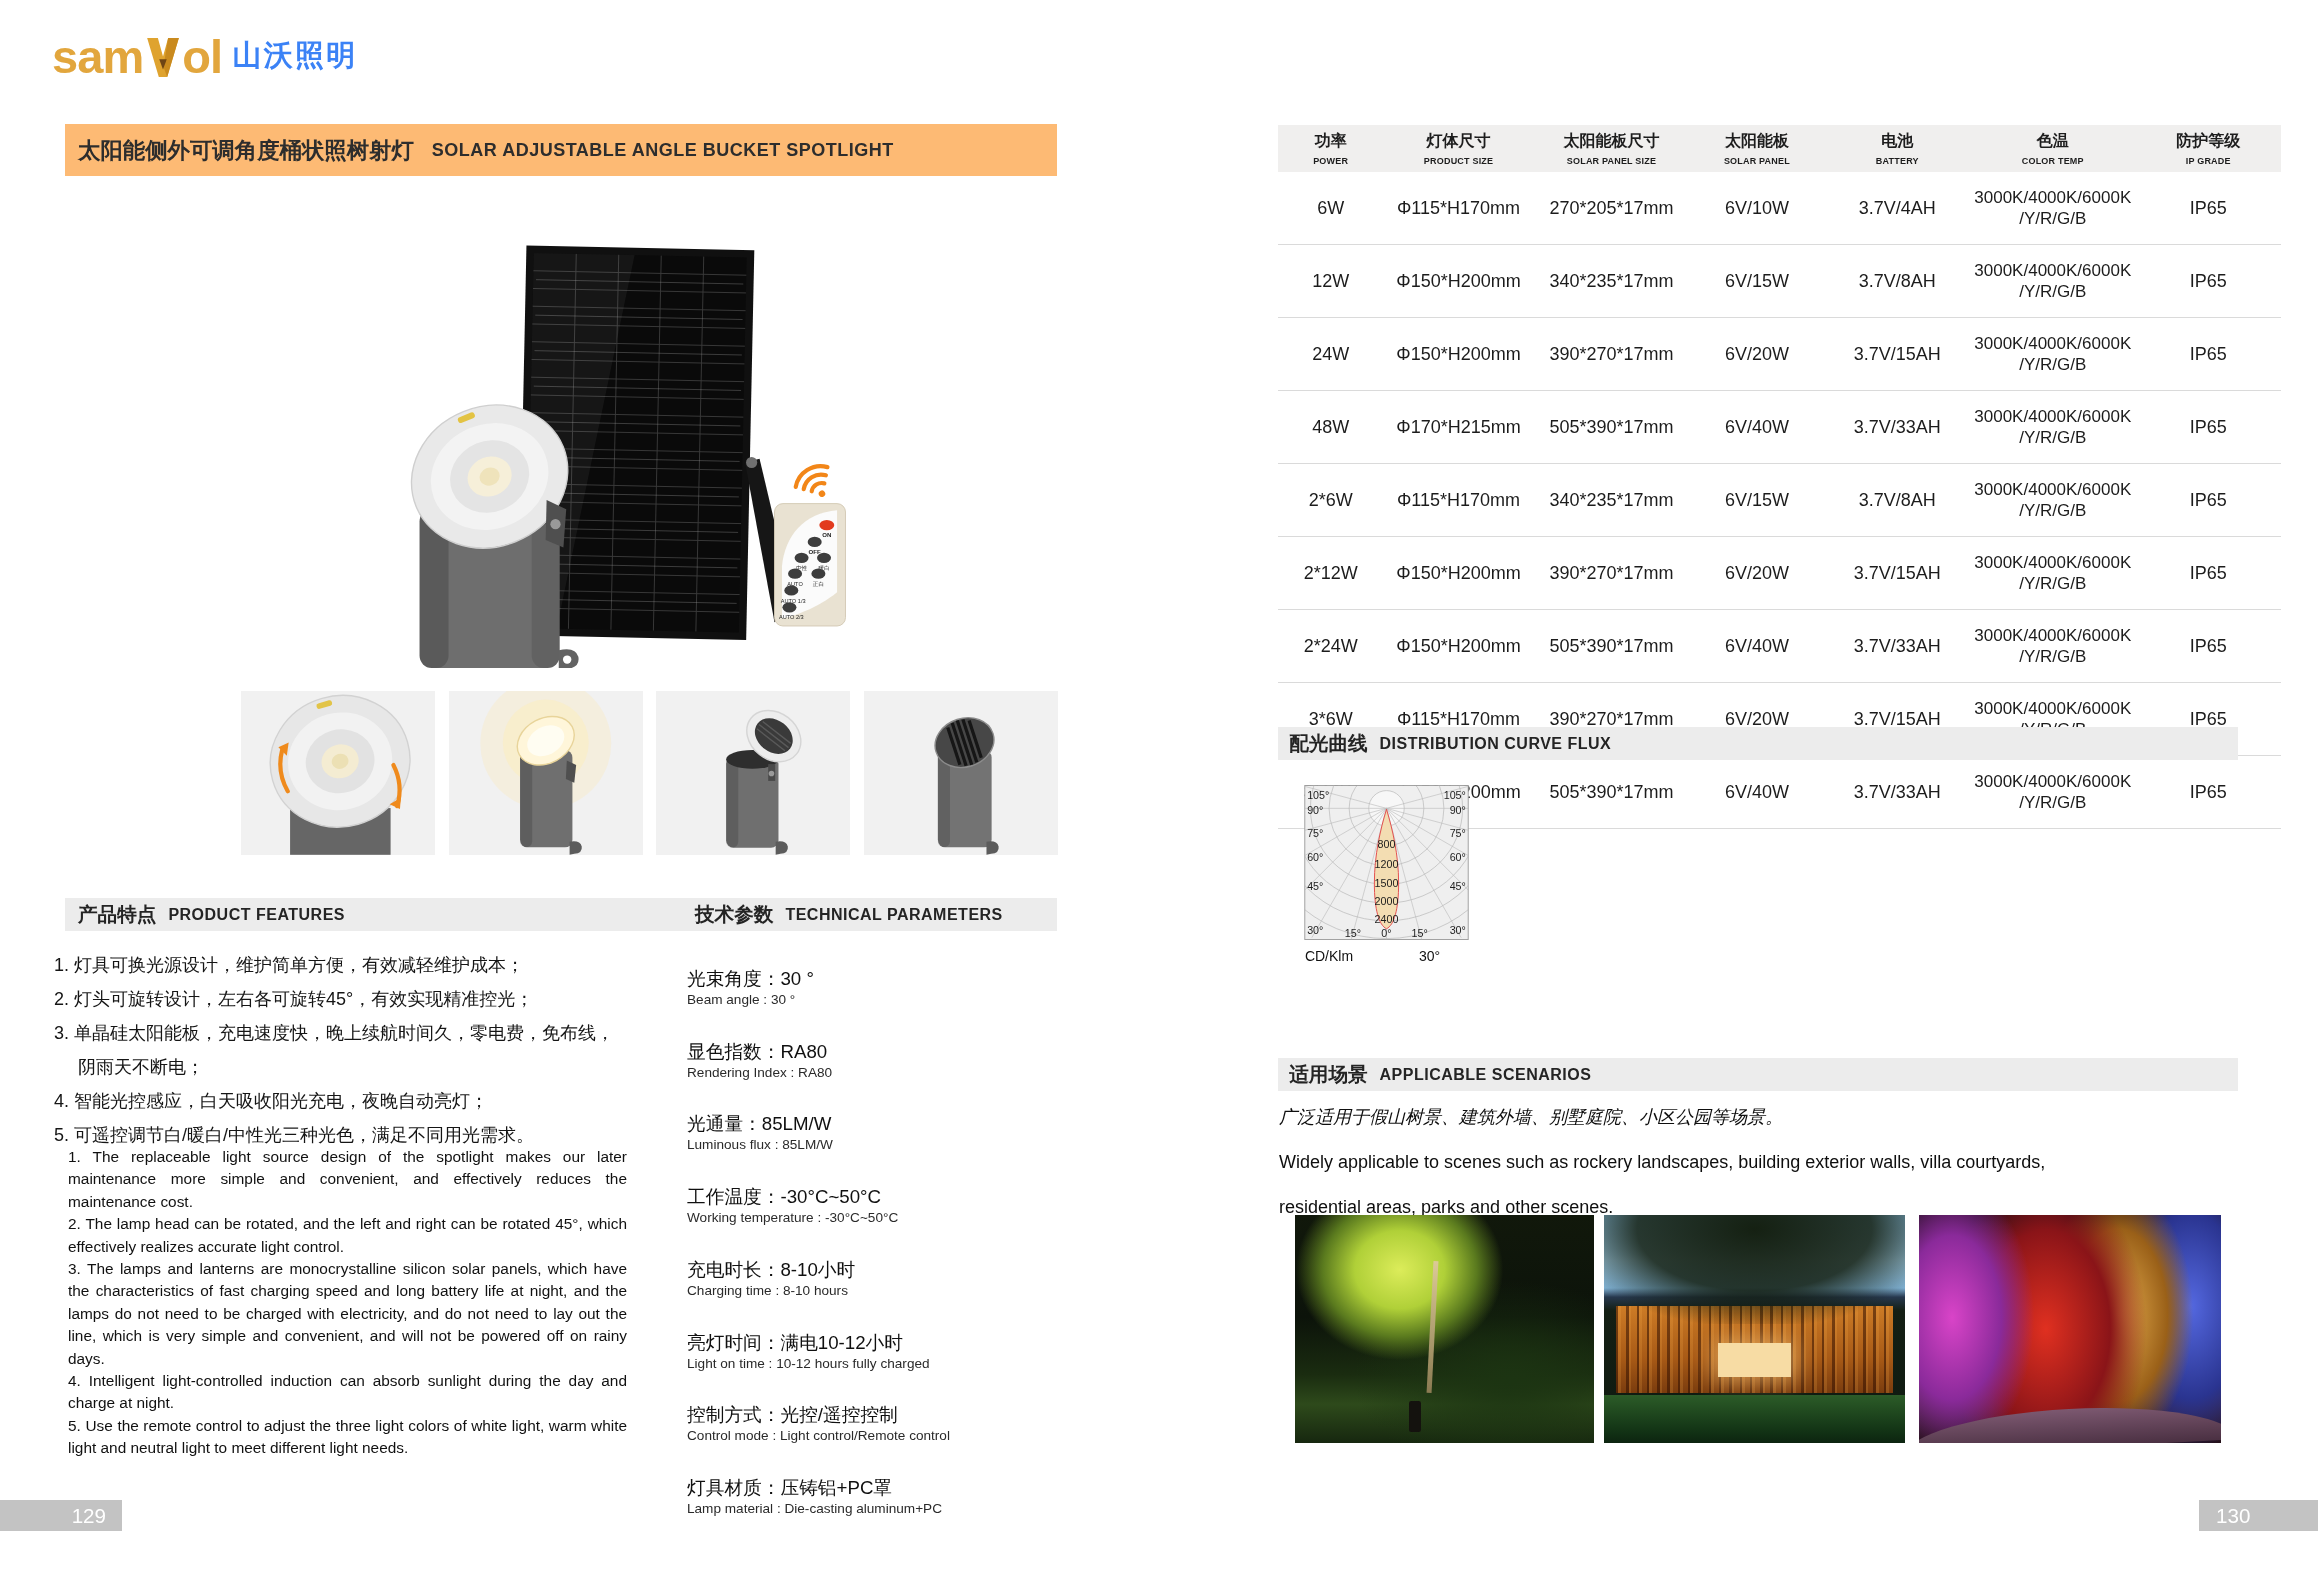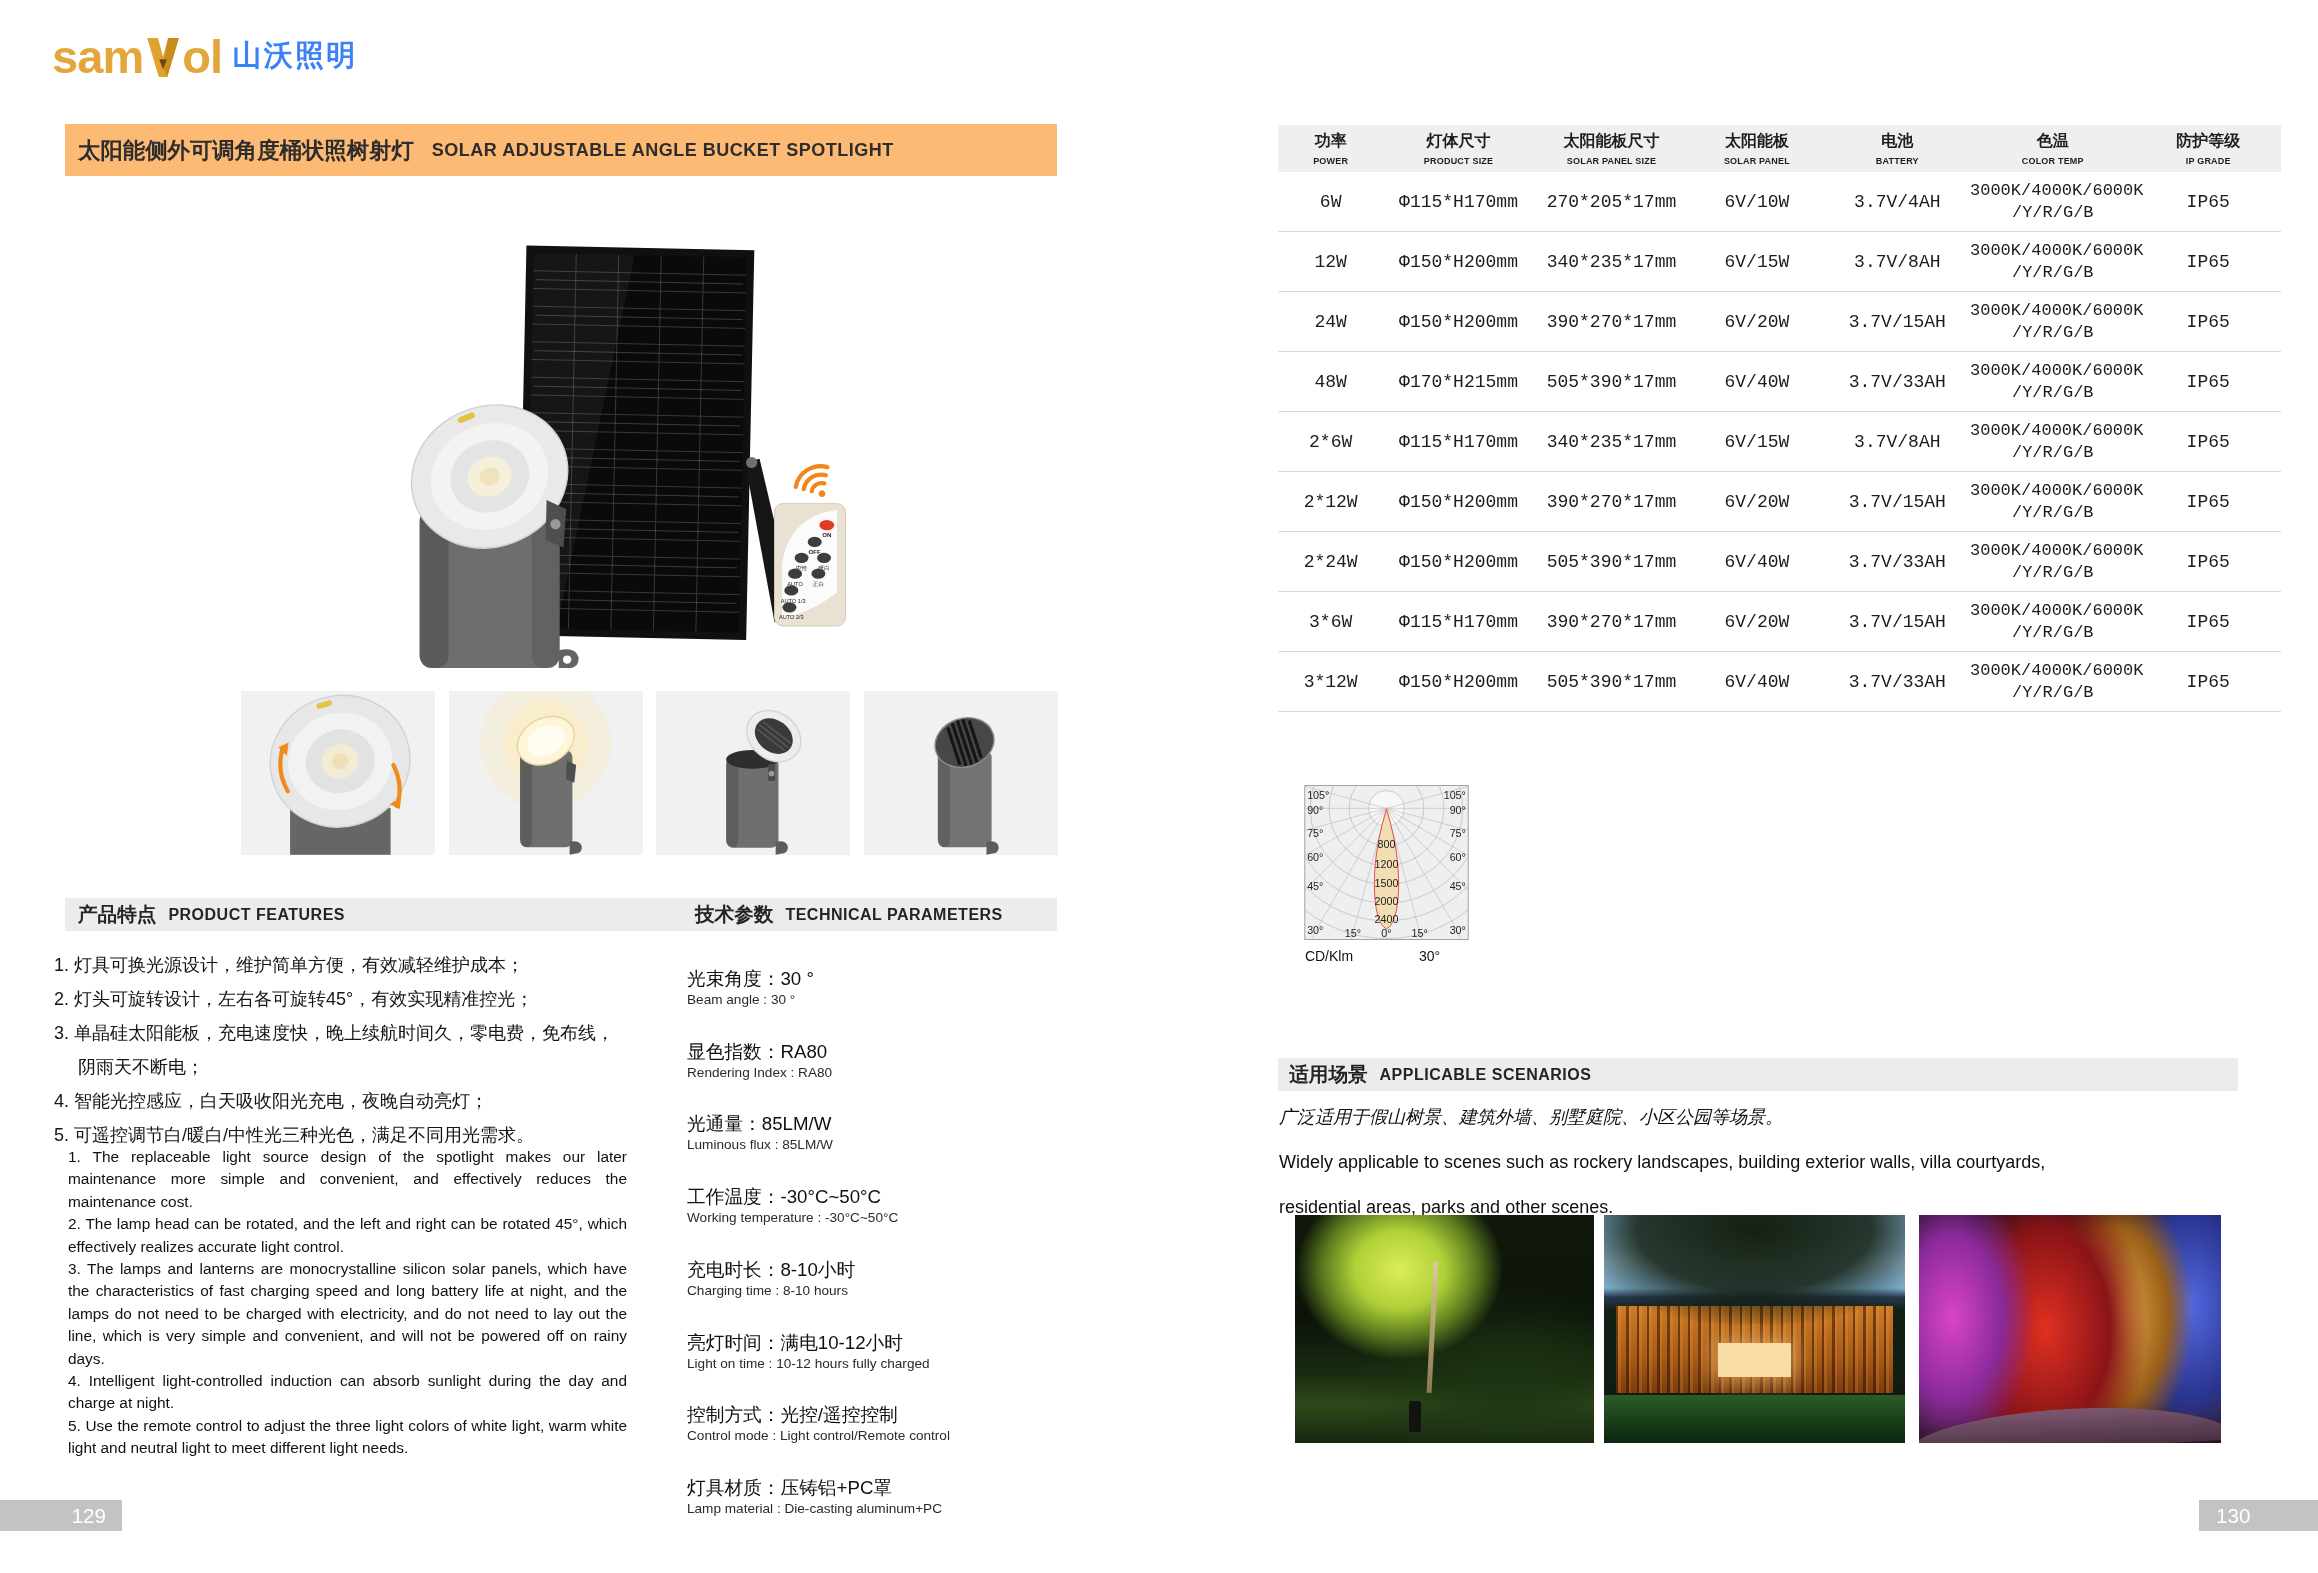--- a/index.html
+++ b/index.html
@@ -49,21 +49,21 @@
   .param .p-en { font-size: 13.6px; color: #2a2a2a; line-height: 18.7px; }
 
   
   .spec-table { position: absolute; left: 1278px; top: 125px; width: 1003px; }
   .thead { display: grid; grid-template-columns: 10.5% 15% 15.5% 13.5% 14.5% 16.5% 14.5%;
     height: 47px; background: #f0efee; align-items: center; }
   .th { text-align: center; }
   .th .h-cn { font-size: 16px; font-weight: bold; color: #1d1d1d; }
   .th .h-en { font-size: 9px; font-weight: bold; color: #1d1d1d; margin-top: 3.7px; letter-spacing: 0.2px; }
   .trow { display: grid; grid-template-columns: 10.5% 15% 15.5% 13.5% 14.5% 16.5% 14.5%;
-    height: 60px; align-items: center; border-bottom: 1.4px solid #dadada; font-family: Liberation Mono, monospace; }
+    height: 73px; align-items: center; border-bottom: 1.4px solid #dadada; }
   .td { text-align: center; font-size: 18px; color: #1c1c1c; }
   .td.c-temp { font-size: 17px; line-height: 21.5px; white-space: pre-line; }
 
   
   .polar-box { position: absolute; left: 1304px; top: 785px; width: 165px; height: 155px; }
   .polar-footer { position: absolute; left: 1304px; top: 948px; width: 165px;
     font-size: 14px; color: #111; }
   .polar-footer .unit { position: absolute; left: 0.9px; }
   .polar-footer .bang { position: absolute; left: 115px; }
 
@@ -476,20 +476,24 @@
         <div class="td">Φ150*H200mm</div>
         <div class="td">505*390*17mm</div>
         <div class="td">6V/40W</div>
         <div class="td">3.7V/33AH</div>
         <div class="td c-temp">3000K/4000K/6000K
 /Y/R/G/B</div>
         <div class="td">IP65</div>
     </div>
   </div>
 
+  <div class="band band-dist">
+    <span class="hdr-cn">配光曲线</span>
+    <span class="hdr-en">DISTRIBUTION CURVE FLUX</span>
+  </div>
 
   <svg class="polar-box" viewBox="0 0 352 332">
     <defs>
         <clipPath id="boxclip">
           <rect x="1" y="1" width="350" height="330"></rect>
         </clipPath>
       </defs>
     <rect x="1" y="1" width="350" height="330" fill="#efefef" stroke="#9c9c9c" stroke-width="2"></rect>
     <g clip-path="url(#boxclip)">
       <circle cx="176" cy="50" r="38" fill="#f7f7f7" stroke="#b9b9b9" stroke-width="1.5"></circle>

